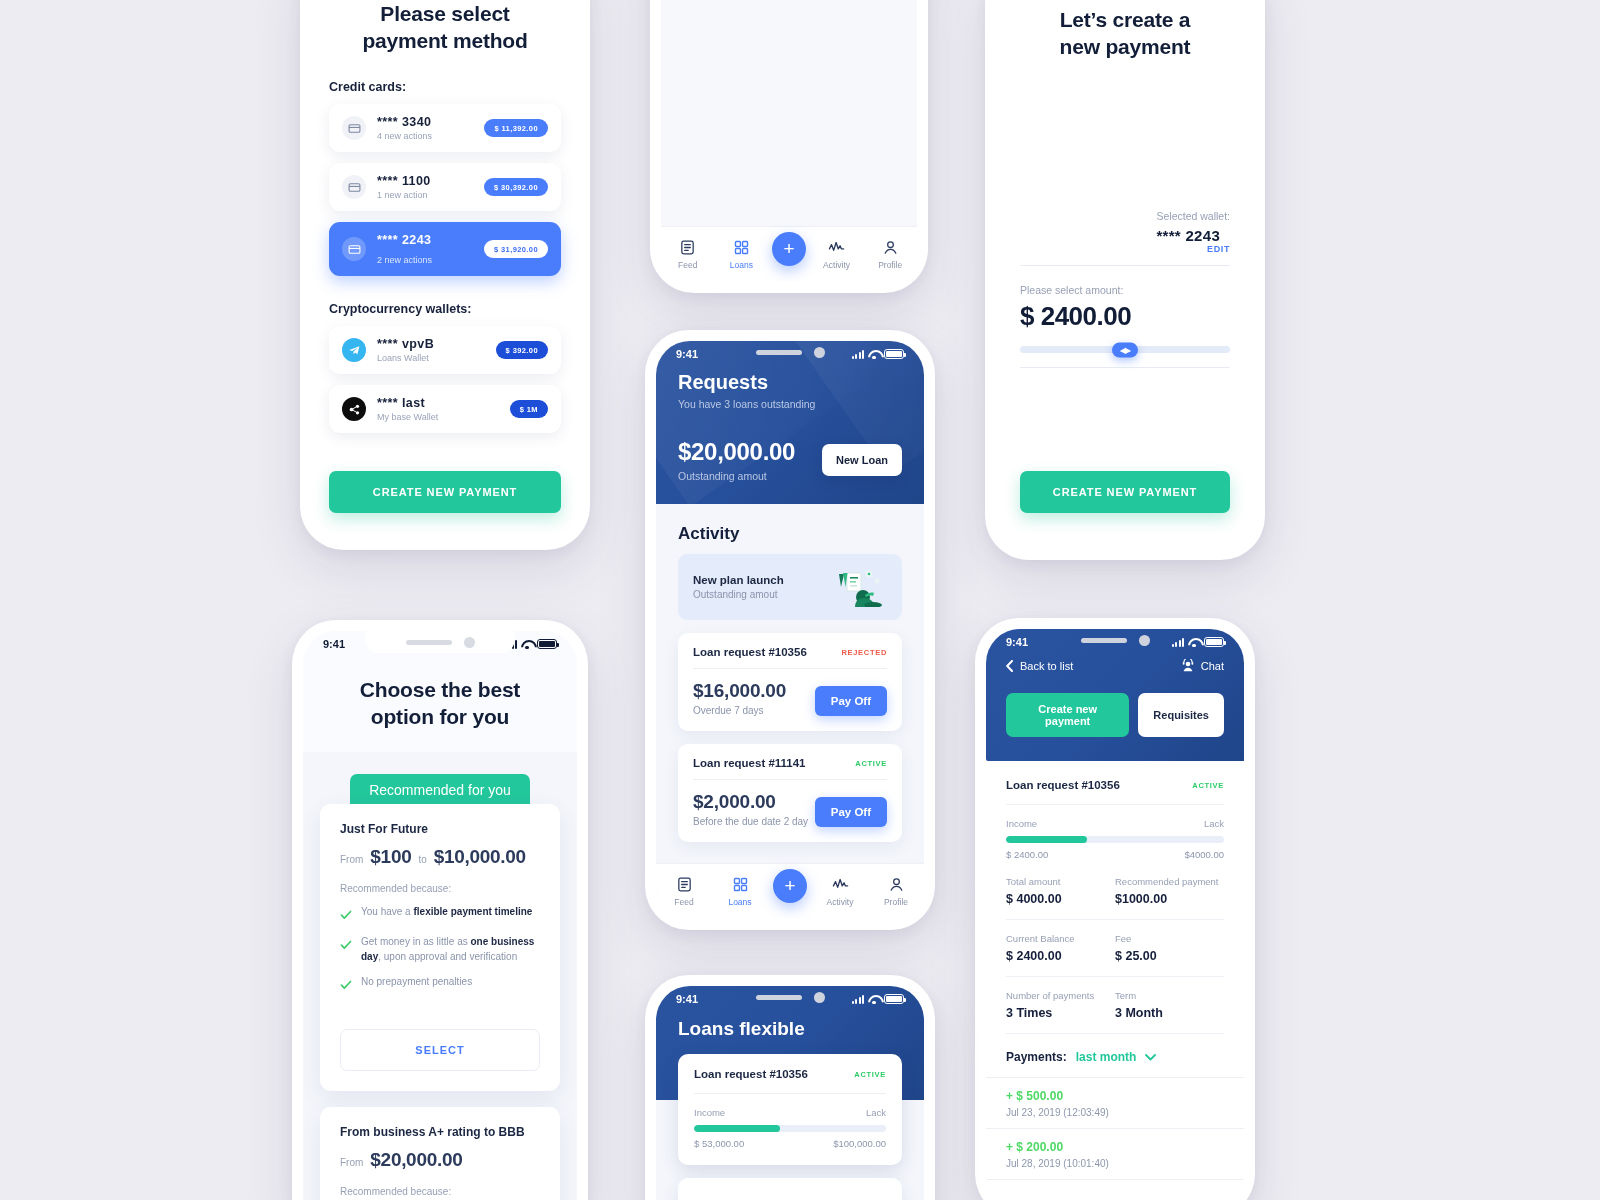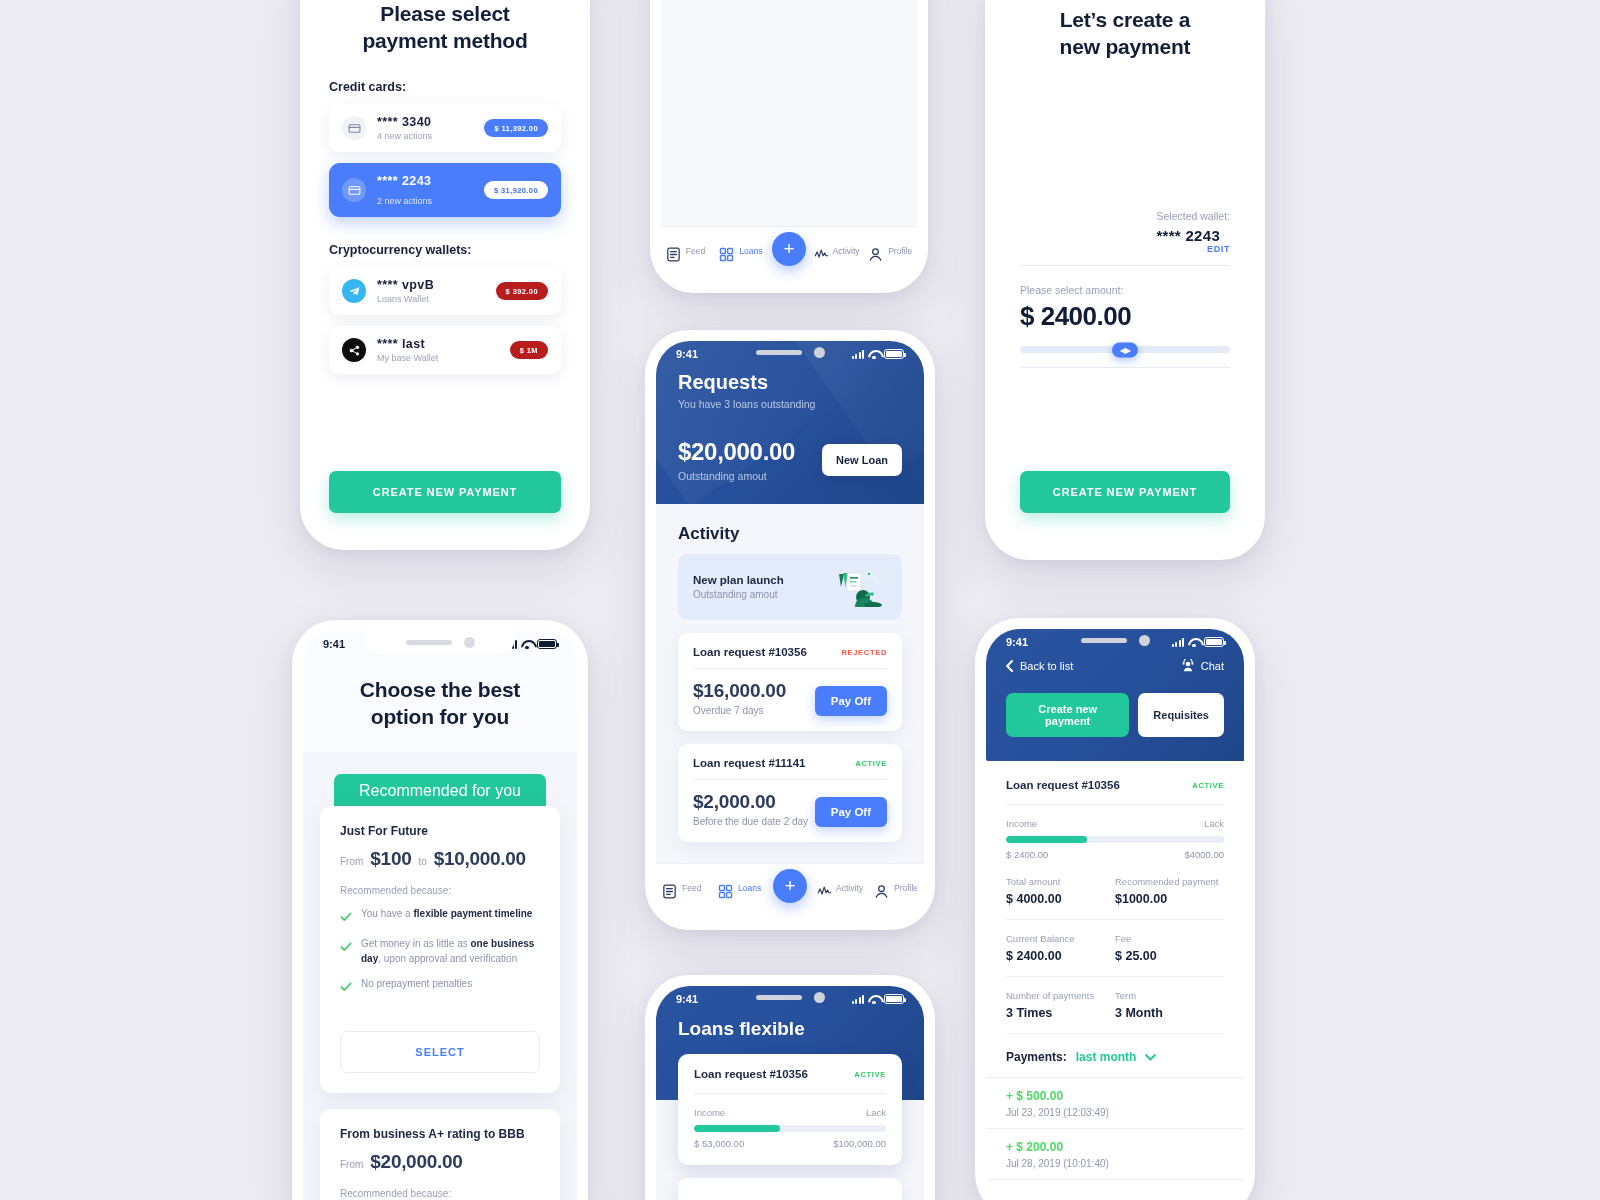--- a/index.html
+++ b/index.html
@@ -90,21 +90,21 @@
   .pm-txt { flex: 1; min-width: 0; }
   .pm-num { font-size: 12.5px; font-weight: bold; color: #16203a; letter-spacing: 0.4px; }
   .pm-card.sel .pm-num { color: #fff; }
   .pm-sub { font-size: 9px; color: #9aa3b8; margin-top: 2px; }
   .pm-card.sel .pm-sub { color: #dbe5ff; margin-top: 8px; }
   .pm-badge {
     background: #4a7dfb; color: #fff; font-size: 7.5px; font-weight: bold;
     border-radius: 20px; padding: 4.5px 10px; letter-spacing: 0.4px; white-space: nowrap;
   }
   .pm-card.sel .pm-badge { background: #fff; color: #3e6ff0; }
-  .pm-badge.grey { background: #b91c1c; }
+  .pm-badge.grey { background: #1d4ed8; }
   .btn-green {
     display: block; width: 100%; border: 0; border-radius: 7px;
     background: #23c79c; color: #fff; font-size: 11px; font-weight: bold;
     letter-spacing: 0.9px; padding: 15px 0; cursor: pointer;
     box-shadow: 0 6px 16px rgba(35,199,156,0.30);
     font-family: inherit;
   }
   .p1-foot { position: absolute; left: 18px; right: 18px; bottom: 26px; }
 
   
@@ -121,21 +121,21 @@
     font-size: 11px; font-weight: bold; letter-spacing: 1px; cursor: pointer;
     font-family: inherit;
   }
 
   .tabbar {
     position: absolute; left: 0; right: 0; bottom: 0; height: 56px;
     background: #fff; border-top: 1px solid #eef0f5;
     display: flex; align-items: center; justify-content: space-around;
     z-index: 10;
   }
-  .tab { display: flex; flex-direction: row; align-items: flex-start; gap: 4px; cursor: pointer; width: 46px; }
+  .tab { display: flex; flex-direction: column; align-items: center; gap: 4px; cursor: pointer; width: 46px; }
   .tab span { font-size: 8.5px; color: #8a94ab; }
   .tab.active span { color: #4a7dfb; }
   .tab svg { width: 17px; height: 17px; }
   .fab {
     width: 34px; height: 34px; border-radius: 50%; background: #4a7dfb;
     display: flex; align-items: center; justify-content: center; cursor: pointer;
     box-shadow: 0 5px 14px rgba(74,125,251,0.40); color: #fff;
     font-size: 19px; line-height: 1; font-weight: 300; margin-bottom: 12px;
   }
 
@@ -210,22 +210,22 @@
     background: #4a7dfb; color: #fff; border: 0; border-radius: 6px; padding: 9px 16px;
     font-size: 11.5px; font-weight: bold; cursor: pointer; font-family: inherit;
     box-shadow: 0 4px 12px rgba(74,125,251,0.33);
   }
 
   
   #p5 { left: 292px; top: 620px; width: 296px; height: 620px; }
   #p5 .screen { background: #f4f6fb; }
   .p5-head { background: #fafbfe; padding: 34px 24px 22px; }
   .reco-tab {
-    margin: 22px auto 0; width: 212px; background: #23c79c; color: #fff;
-    font-size: 16px; text-align: center; border-radius: 7px 7px 0 0; padding: 8px 0 12px;
+    margin: 22px auto 0; width: 180px; background: #23c79c; color: #fff;
+    font-size: 14px; text-align: center; border-radius: 7px 7px 0 0; padding: 8px 0 12px;
   }
   .p5-card {
     margin: -6px 17px 0; background: #fff; border-radius: 11px; padding: 18px 20px 20px;
     box-shadow: 0 8px 24px rgba(70,80,130,0.09); position: relative; z-index: 3;
   }
   .opt-name { font-size: 12px; font-weight: bold; color: #1b2743; }
   .from-row { display: flex; align-items: baseline; gap: 7px; margin-top: 10px; }
   .from-lbl { font-size: 10px; color: #97a0b5; }
   .from-val { font-size: 19px; font-weight: bold; color: #2c3a5c; letter-spacing: -0.3px; }
   .reco-because { font-size: 10px; color: #97a0b5; margin: 15px 0 11px; }
@@ -306,20 +306,33 @@
                 <path d="M2 10h20"></path>
               </svg>
           </span>
           <div class="pm-txt">
             <div class="pm-num">**** 3340</div>
             <div class="pm-sub">4 new actions</div>
           </div>
           <span class="pm-badge">$ 11,392.00</span>
         </div>
 
+        <div class="pm-card">
+          <span class="pm-ico">
+            <svg viewBox="0 0 24 24" fill="none" stroke="#7b86a0" stroke-width="2">
+                <rect x="2" y="5" width="20" height="14" rx="2.5"></rect>
+                <path d="M2 10h20"></path>
+              </svg>
+          </span>
+          <div class="pm-txt">
+            <div class="pm-num">**** 1100</div>
+            <div class="pm-sub">1 new action</div>
+          </div>
+          <span class="pm-badge">$ 30,392.00</span>
+        </div>
 
         <div class="pm-card sel">
           <span class="pm-ico">
             <svg viewBox="0 0 24 24" fill="none" stroke="#ffffff" stroke-width="2">
                 <rect x="2" y="5" width="20" height="14" rx="2.5"></rect>
                 <path d="M2 10h20"></path>
               </svg>
           </span>
           <div class="pm-txt">
             <div class="pm-num">**** 2243</div>

